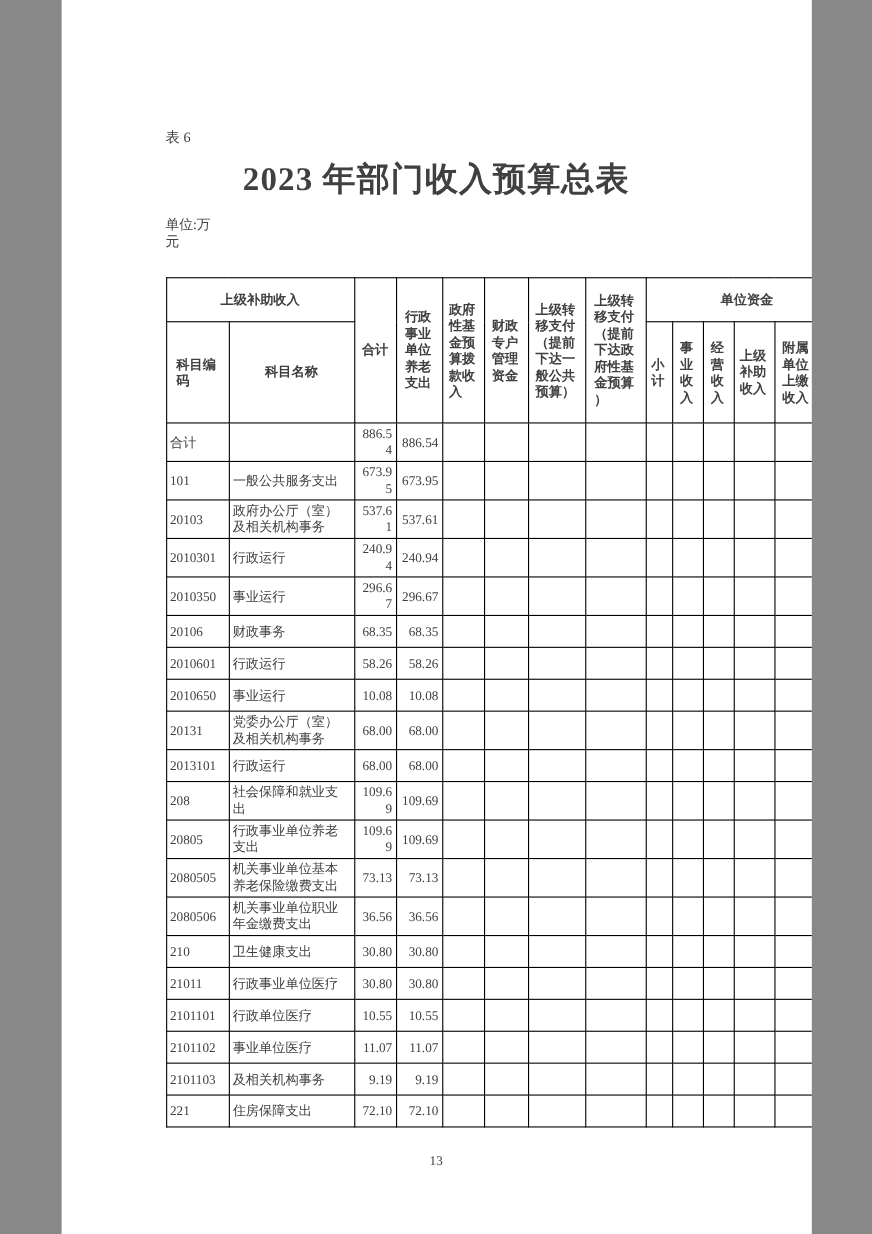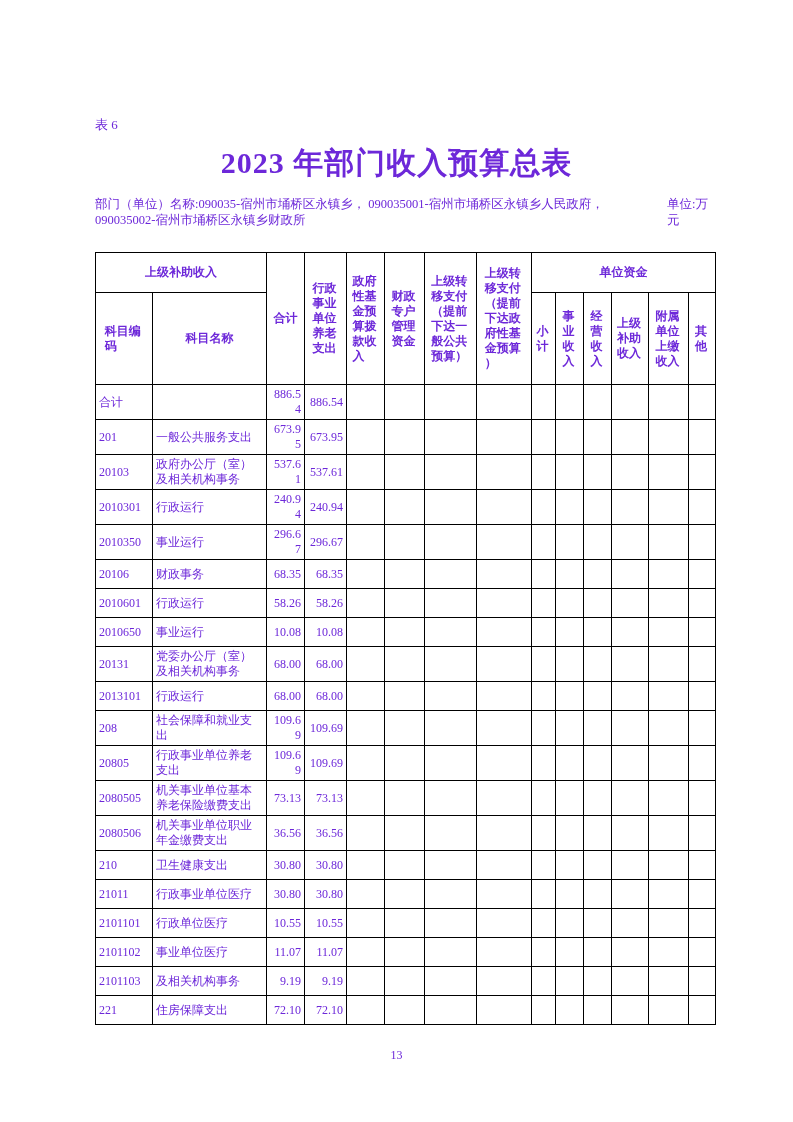--- a/index.html
+++ b/index.html
@@ -1,22 +1,22 @@
 <!DOCTYPE html>
 <html><head>
 <meta charset="utf-8">
 <style>
   html, body { margin: 0; padding: 0; background: #888; }
   .sheet {
     position: relative;
-    width: 793px;
+    width: 682px;
     height: 1122px;
     margin: 0 auto;
     background: #ffffff;
-    color: #6d28d9;
+    color: #404040;
     font-family: "Liberation Serif", "DejaVu Serif", serif;
     overflow: hidden;
   }
   .table-label {
     position: absolute;
     left: 95px;
     top: 116px;
     font-size: 13px;
   }
   .doc-title {
@@ -98,21 +98,20 @@
 </head>
 <body>
 
 <div class="sheet">
 
   <div class="table-label">表 6</div>
 
   <h1 class="doc-title">2023 年部门收入预算总表</h1>
 
   <div class="meta-row">
-    <div class="dept-name">部门（单位）名称:090035-宿州市埇桥区永镇乡， 090035001-宿州市埇桥区永镇乡人民政府， 090035002-宿州市埇桥区永镇乡财政所</div>
     <div class="unit-label">单位:万元</div>
   </div>
 
   <table class="budget-table">
     <colgroup>
       <col style="width:57px">
       <col style="width:114px">
       <col style="width:38px">
       <col style="width:42px">
       <col style="width:38px">
@@ -159,21 +158,21 @@
           <td class="cell-num"></td>
           <td class="cell-num"></td>
           <td class="cell-num"></td>
           <td class="cell-num"></td>
           <td class="cell-num"></td>
           <td class="cell-num"></td>
           <td class="cell-num"></td>
           <td class="cell-num"></td>
         </tr>
         <tr>
-          <td class="cell-text">201</td>
+          <td class="cell-text">101</td>
           <td class="cell-text">一般公共服务支出</td>
           <td class="cell-num">673.95</td>
           <td class="cell-num">673.95</td>
           <td class="cell-num"></td>
           <td class="cell-num"></td>
           <td class="cell-num"></td>
           <td class="cell-num"></td>
           <td class="cell-num"></td>
           <td class="cell-num"></td>
           <td class="cell-num"></td>

